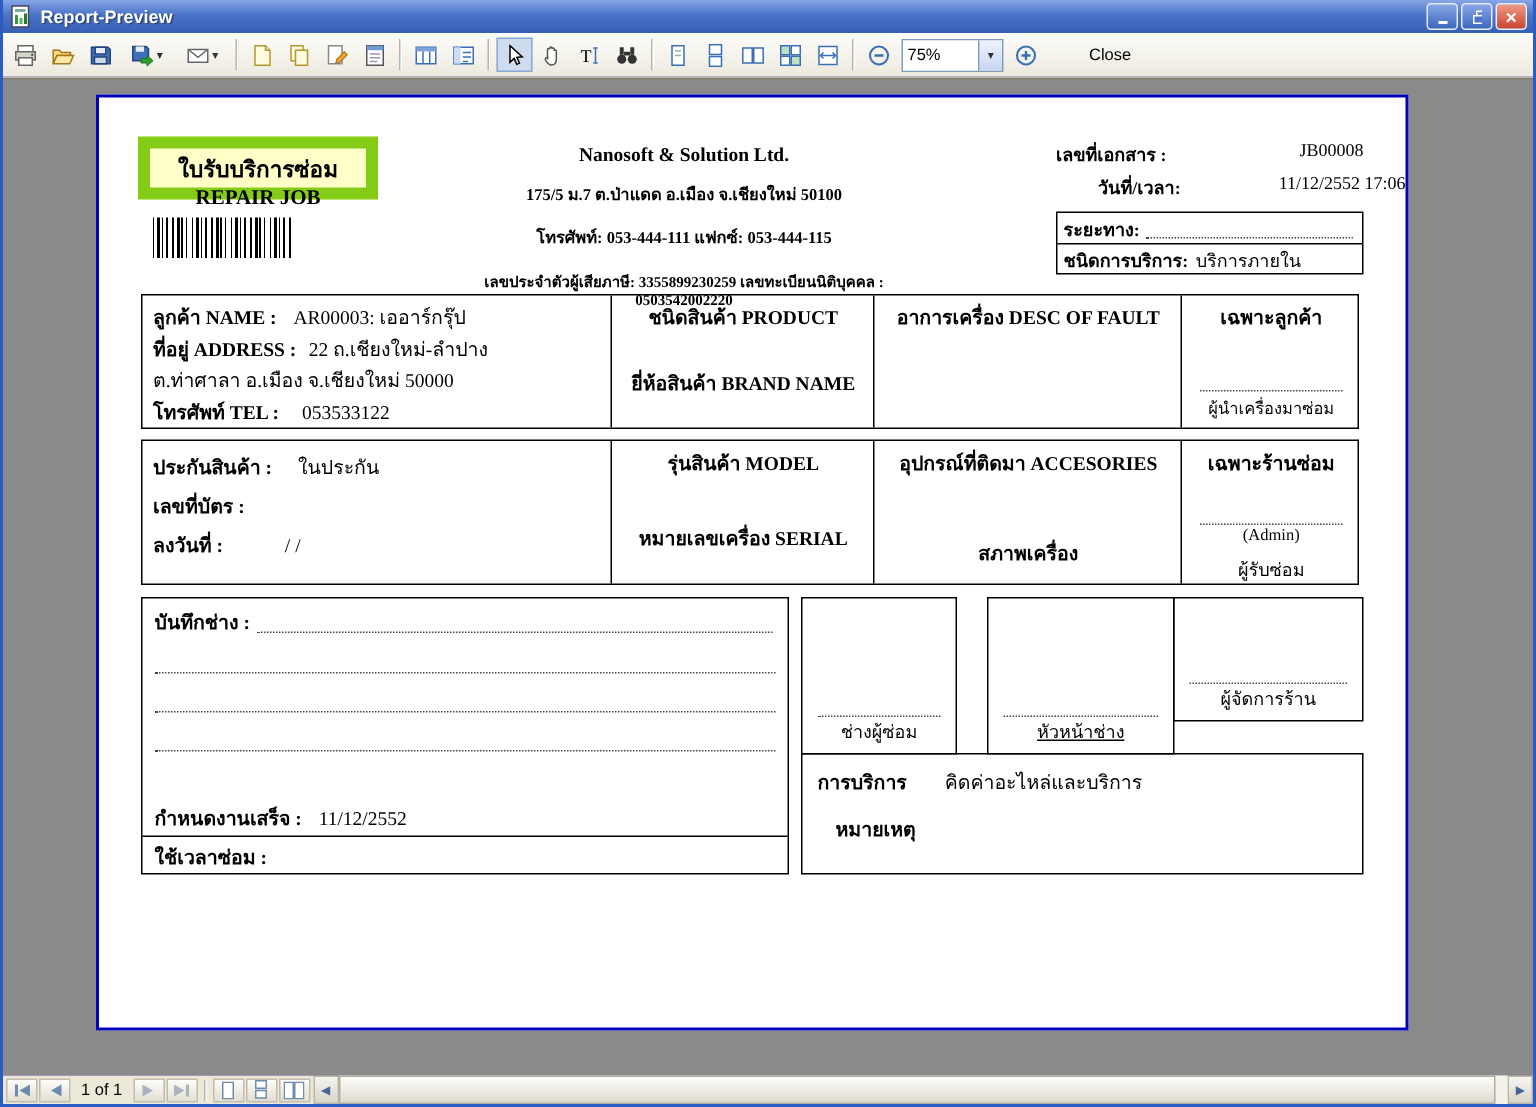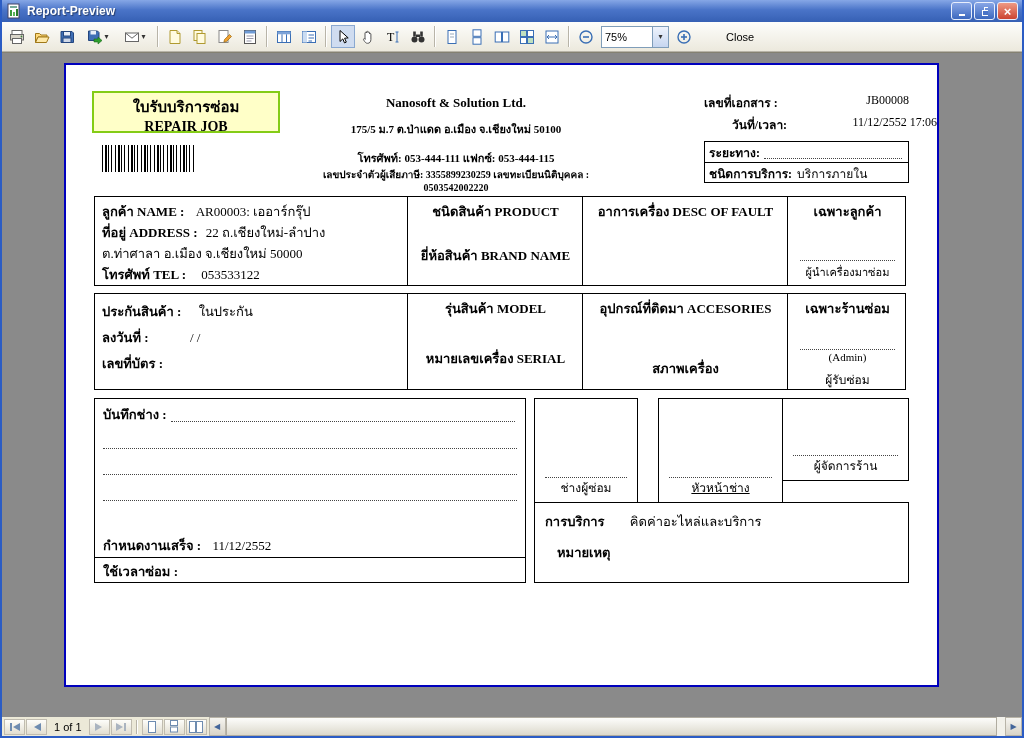--- a/index.html
+++ b/index.html
@@ -247,31 +247,31 @@
           <line x1="5" y1="8" x2="11" y2="8" stroke="#3a6fb5" stroke-width="1.6"></line>
           <line x1="8" y1="5" x2="8" y2="11" stroke="#3a6fb5" stroke-width="1.6"></line>
         </svg>
     </button>
     <button class="closebtn">Close</button>
   </div>
 
   <div class="preview">
     <div class="page">
 
-      <div class="abs ctr" style="left:26px;top:26px;width:188px;height:42px;background:#ffffc8;border:2px solid #84cc16;box-sizing:border-box;padding-top:2px;">
+      <div class="abs ctr" style="left:26px;top:26px;width:160px;height:42px;background:#ffffc8;border:8px solid #84cc16;box-sizing:border-box;padding-top:2px;">
         <div class="b" style="font-size:15px;">ใบรับบริการซ่อม</div>
         <div class="b" style="font-size:14px;">REPAIR JOB</div>
       </div>
 
       <div class="abs barcode" style="left:36px;top:80px;width:92px;height:27px;"></div>
 
       <div class="abs ctr" style="left:225px;top:30px;width:330px;">
         <div class="b" style="font-size:13px;margin-bottom:9px;">Nanosoft &amp; Solution Ltd.</div>
         <div class="b" style="font-size:11px;margin-bottom:11px;">175/5 ม.7 ต.ป่าแดด  อ.เมือง จ.เชียงใหม่ 50100</div>
-        <div class="b" style="font-size:11px;margin-bottom:0;">โทรศัพท์: 053-444-111  แฟกซ์: 053-444-115</div>
+        <div class="b" style="font-size:11px;margin-bottom:13px;">โทรศัพท์: 053-444-111  แฟกซ์: 053-444-115</div>
         <div class="b" style="font-size:10px;">เลขประจำตัวผู้เสียภาษี: 3355899230259 เลขทะเบียนนิติบุคคล : 0503542002220</div>
       </div>
 
       <div class="abs" style="left:638px;top:28px;width:205px;display:flex;justify-content:space-between;font-size:12px;">
         <span class="b">เลขที่เอกสาร :</span>
         <span>JB00008</span>
       </div>
       <div class="abs" style="left:666px;top:50px;width:205px;display:flex;justify-content:space-between;font-size:12px;">
         <span class="b">วันที่/เวลา:</span>
         <span>11/12/2552 17:06</span>
@@ -308,23 +308,23 @@
           <div class="b" style="margin-top:4px;">เฉพาะลูกค้า</div>
           <div class="abs dotted" style="left:12px;right:12px;top:62px;"></div>
           <div class="abs" style="top:66px;width:100%;font-size:11px;">ผู้นำเครื่องมาซ่อม</div>
         </div>
       </div>
 
       <div class="abs box" style="left:28px;top:228px;width:812px;height:97px;">
         <div class="abs" style="left:0;top:0;width:312px;height:100%;padding:5px 7px;box-sizing:border-box;line-height:26px;">
           <div><span class="b">ประกันสินค้า :</span>
                <span style="margin-left:14px;">ในประกัน</span></div>
+          <div><span class="b">เลขที่บัตร :</span></div>
           <div><span class="b">ลงวันที่ :</span>
                <span style="margin-left:38px;">/ /</span></div>
-          <div><span class="b">เลขที่บัตร :</span></div>
         </div>
         <div class="abs cellline ctr" style="left:312px;top:0;width:175px;height:100%;">
           <div class="b" style="margin-top:4px;">รุ่นสินค้า MODEL</div>
           <div class="b abs" style="top:54px;width:100%;">หมายเลขเครื่อง SERIAL</div>
         </div>
         <div class="abs cellline ctr" style="left:487px;top:0;width:205px;height:100%;">
           <div class="b" style="margin-top:4px;">อุปกรณ์ที่ติดมา ACCESORIES</div>
           <div class="b abs" style="top:64px;width:100%;">สภาพเครื่อง</div>
         </div>
         <div class="abs cellline ctr" style="left:692px;top:0;width:119px;height:100%;">

